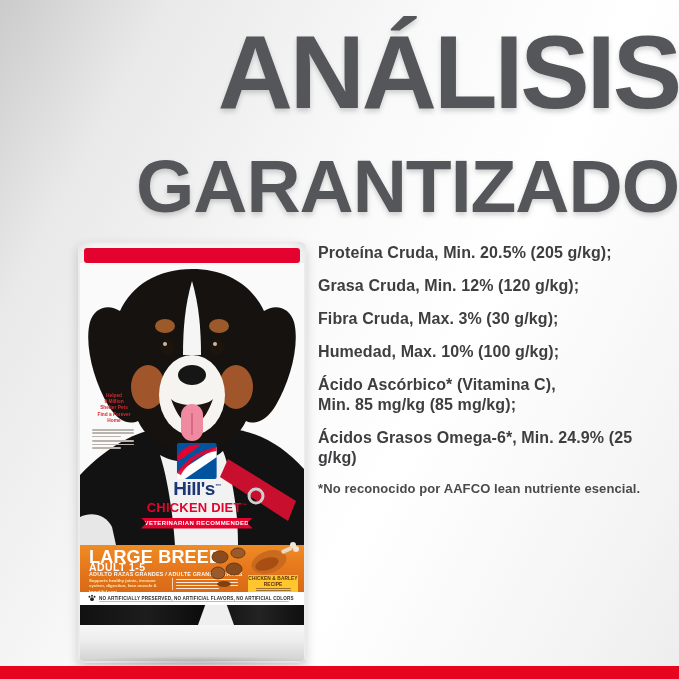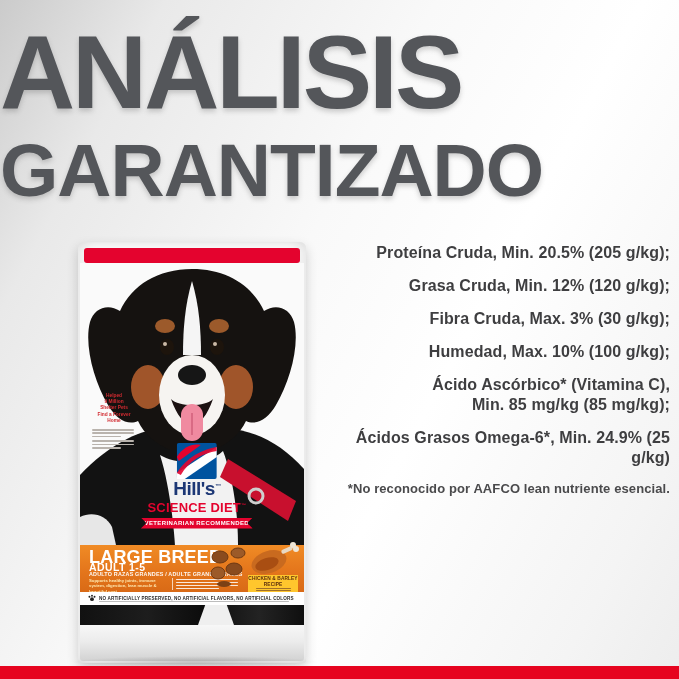--- a/index.html
+++ b/index.html
@@ -3,26 +3,26 @@
 <meta charset="utf-8">
 <style>
   html,body{margin:0;padding:0;}
   .stage{
     position:relative;width:679px;height:679px;overflow:hidden;
     background:linear-gradient(118deg,#cbcbcb 0%,#e9e9e9 16%,#f9f9f9 42%,#ffffff 62%,#f4f4f4 88%,#ededed 100%);
     font-family:"Liberation Sans",sans-serif;
   }
   .ws-pre{white-space:pre-line;}
   
-  .headline{position:absolute;top:20px;left:0;width:100%;text-align:left;color:#54565a;
+  .headline{position:absolute;top:20px;left:0;width:100%;text-align:right;color:#54565a;
     text-shadow:0 3px 5px rgba(70,70,70,0.25);}
   .headline .l1{font-size:104px;font-weight:bold;letter-spacing:-3px;line-height:1.0;}
-  .headline .l2{font-size:75px;font-weight:bold;letter-spacing:-1px;line-height:1.0;margin-top:9px;}
-  
-  .analysis{position:absolute;left:318px;top:243px;width:352px;color:#3e3e40;text-align:right;}
+  .headline .l2{font-size:75px;font-weight:bold;letter-spacing:-1px;line-height:1.0;margin-top:25px;}
+  
+  .analysis{position:absolute;left:318px;top:243px;width:352px;color:#3e3e40;}
   .analysis .item{font-size:16px;font-weight:bold;line-height:20px;margin-bottom:13px;letter-spacing:0.1px;}
   .analysis .footnote{margin-top:11px;font-size:13px;font-weight:bold;color:#4a4a4c;letter-spacing:0.1px;}
   
   .bag{position:absolute;left:78px;top:242px;width:228px;height:421px;background:#fdfdfd;
     border-radius:6px 6px 3px 3px;
     box-shadow:0 5px 12px rgba(0,0,0,0.18), inset -7px 0 12px rgba(0,0,0,0.08), inset 7px 0 12px rgba(0,0,0,0.08);}
   .bag-redband{position:absolute;left:6px;right:6px;top:6px;height:15px;background:#e4032e;border-radius:3px;}
   .bag-photo{position:absolute;left:2px;right:2px;top:21px;height:282px;overflow:hidden;background:#fafafa;}
   
   .rescue{position:absolute;left:10px;top:130px;width:48px;color:#d12a30;font-size:4.8px;font-weight:bold;
@@ -151,21 +151,21 @@
     </div>
 
     <div class="logo-block">
       <svg class="logo-square" width="40" height="36" viewBox="0 0 40 36">
         <rect x="0" y="0" width="40" height="36" rx="2" fill="#00539f"></rect>
         <path d="M0,30 L40,4 L40,14 L8,36 L0,36 Z" fill="#ffffff"></path>
         <path d="M0,14 C6,4 16,0 24,2 L2,18 Z" fill="#e4032e"></path>
         <path d="M0,30 C10,14 26,6 40,4 L40,8 C26,10 12,18 4,32 Z" fill="#e4032e" opacity="0.9"></path>
       </svg>
       <div class="hills-name"><span>Hill's</span><sup>™</sup></div>
-      <div class="science-diet"><span>SCIENCE DIET</span><sup>™</sup></div>
+      <div class="science-diet"><span>CHICKEN DIET</span><sup>™</sup></div>
       <div class="vet-ribbon">VETERINARIAN RECOMMENDED</div>
     </div>
 
     <div class="orange-banner">
       <div class="ob-title">LARGE BREED</div>
       <div class="ob-age">ADULT 1-5</div>
       <div class="ob-sub">ADULTO RAZAS GRANDES / ADULTE GRANDES RACES</div>
       <div class="ob-benefit">Supports healthy joints, immune system, digestion, lean muscle &amp; beautiful coat.</div>
       <div class="ob-divider"></div>
       <div class="ob-benefit2">

